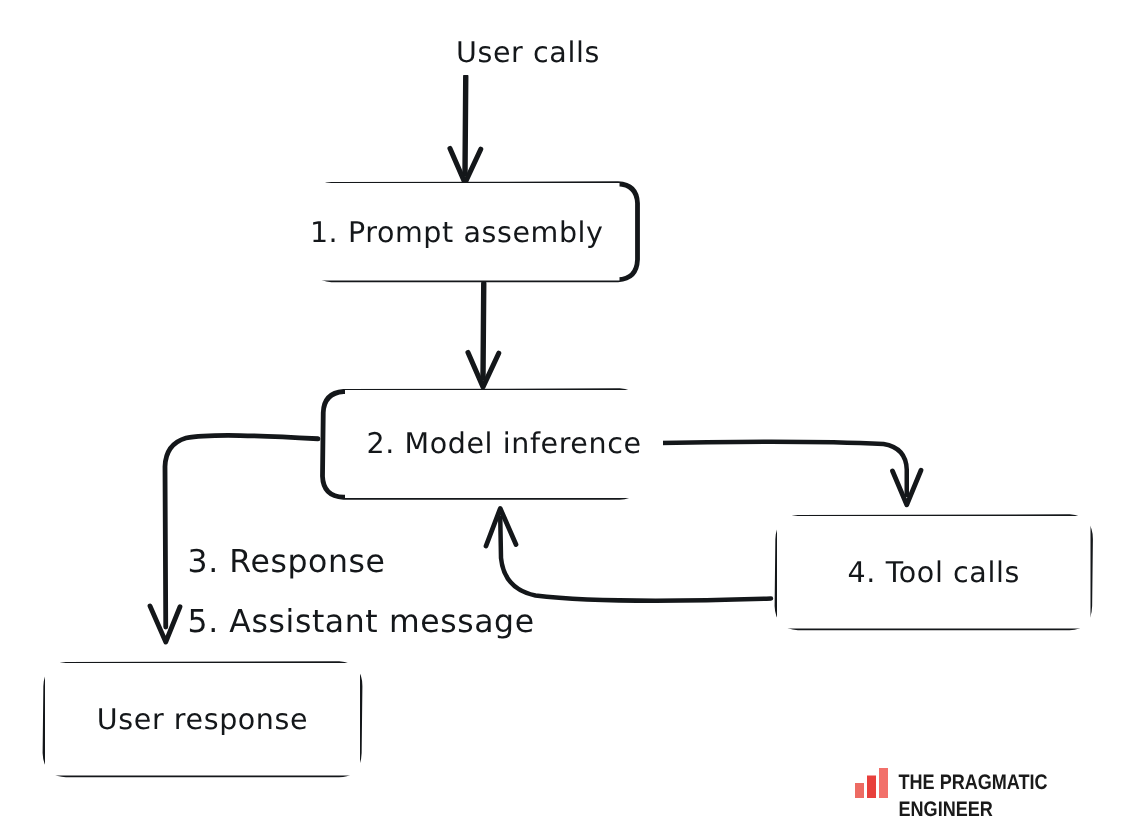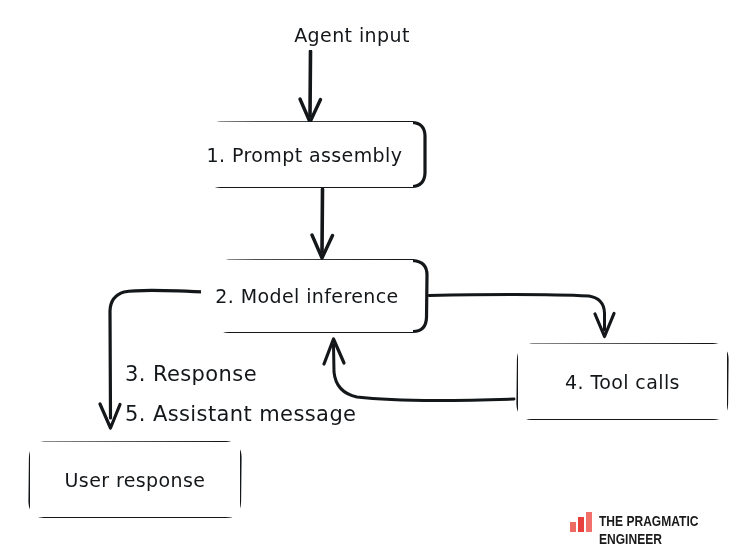--- a/index.html
+++ b/index.html
@@ -53,21 +53,21 @@
     width: 200px;
     height: 30px;
   }
   #node-prompt-assembly {
     left: 196px;
     top: 122px;
     width: 217px;
     height: 65px;
   }
   #node-model-inference {
-    left: 201px;
+    left: 230px;
     top: 260px;
     width: 212px;
     height: 72px;
   }
   #node-tool-calls {
     left: 518px;
     top: 344px;
     width: 209px;
     height: 75px;
     text-align: right;
@@ -144,21 +144,21 @@
       <path d="M595,314 L604.5,336.5 L614,313.5" stroke-width="3.2"></path>
 
       <path d="M514,399 C440,401.5 390,401 357,397 Q336,392.5 334,372 L333.5,345" stroke-width="3"></path>
       <path d="M324,364 L333.5,339 L344,363" stroke-width="3.2"></path>
 
       <path d="M212,292.5 C175,290.5 140,289 124,292 Q110.5,296 110,311 L110.5,418" stroke-width="3.2"></path>
       <path d="M100,404 L110.5,428 L120,404.5" stroke-width="3.2"></path>
     </g>
   </svg>
 
-  <div class="node-box" id="node-user-input">Agent input</div>
+  <div class="node-box" id="node-user-input">User calls</div>
 
   <div class="node-box" id="node-prompt-assembly">1. Prompt assembly</div>
 
   <div class="node-box" id="node-model-inference">2. Model inference</div>
 
   <div class="node-box" id="node-tool-calls">4. Tool calls</div>
 
   <div class="node-box" id="node-agent-response">User response</div>
 
   <div class="free-label" id="label-response">3. Response</div>

